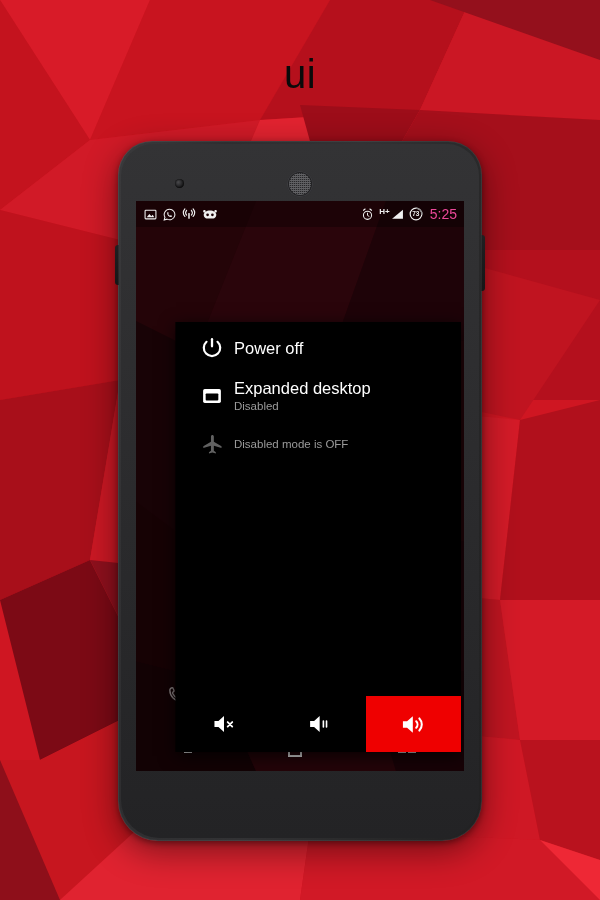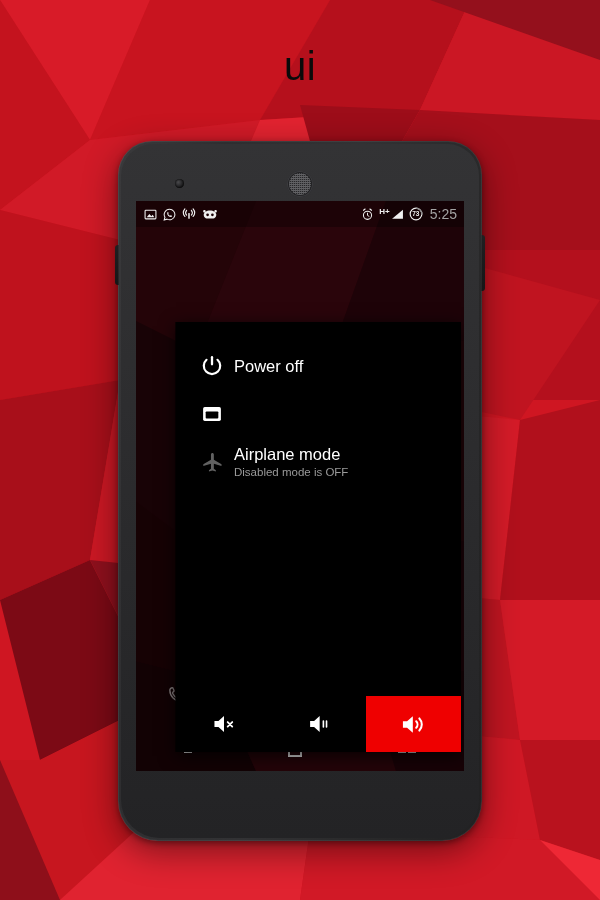--- a/index.html
+++ b/index.html
@@ -9,21 +9,21 @@
     font-family:"Liberation Sans", sans-serif;
     background:#cf1622;
   }
 
   
   #page { position:relative; width:600px; height:900px; overflow:hidden; }
   #bg-poly { position:absolute; inset:0; width:600px; height:900px; display:block; }
 
   
   #ui-caption {
-    position:absolute; top:44px; left:0; width:600px;
+    position:absolute; top:52px; left:0; width:600px;
     text-align:center; font-size:40px; line-height:44px;
     color:#0a0a0a; font-weight:400; letter-spacing:0.5px;
     z-index:5;
   }
 
   
   #phone {
     position:absolute; left:118px; top:141px;
     width:364px; height:700px;
     background:linear-gradient(100deg,#3a3a3c 0%,#2e2e30 22%,#323234 50%,#282829 78%,#212122 100%);
@@ -87,21 +87,21 @@
     position:absolute; left:0; top:0; width:328px; height:26px;
     display:flex; align-items:center; justify-content:space-between;
     padding:0 7px 0 8px;
     background:rgba(0,0,0,.30);
     z-index:3;
   }
   .sb-left, .sb-right{ display:flex; align-items:center; gap:6px; }
   .sb-right{ gap:5px; }
   .sb-ico{ display:block; }
   #status-clock{
-    color:#a3a3a3; font-size:14px; line-height:14px;
+    color:#ec4899; font-size:14px; line-height:14px;
     font-weight:400; margin-left:2px;
   }
 
   
   #dock{
     position:absolute; left:0; bottom:56px; width:328px; height:42px;
     display:flex; align-items:center; justify-content:space-around;
     padding:0 10px; z-index:2;
   }
   .dock-ico{ opacity:.55; }
@@ -121,21 +121,21 @@
 
   
   #power-dialog{
     position:absolute; left:40px; top:121px;
     width:285px; height:430px;
     background:#000;
     z-index:10;
     display:flex; flex-direction:column;
     box-shadow:0 4px 16px rgba(0,0,0,.8);
   }
-  #menu-list{ flex:1 1 auto; padding-top:20px; }
+  #menu-list{ flex:1 1 auto; padding-top:2px; }
 
   .menu-item{
     display:flex; align-items:center;
     min-height:48px; padding:4px 16px 4px 14px;
     gap:0;
   }
   .mi-icon{
     width:44px; flex:0 0 44px;
     display:flex; align-items:center; justify-content:center;
   }
@@ -348,30 +348,33 @@
 
 
 
           <div class="menu-item">
             <span class="mi-icon">
               <svg width="22" height="22" viewBox="0 0 24 24">
                 <rect x="2.3" y="4.4" width="19.4" height="15.2" rx="1.8" fill="#ffffff"></rect>
                 <rect x="5.1" y="9.2" width="13.8" height="7.6" rx="1" fill="#000000"></rect>
               </svg>
             </span>
+            <span class="mi-text">
+              <span class="mi-title">Expanded desktop</span>
+              <span class="mi-sub">Disabled</span>
+            </span>
           </div>
 
           <div class="menu-item dimmed">
             <span class="mi-icon">
               <svg width="23" height="23" viewBox="0 0 24 24">
                 <path d="M21.4 15.6v-1.9l-8-4.7V3.6c0-.9-.7-1.6-1.5-1.6s-1.5.7-1.5 1.6V9L2.4 13.7v1.9l8-2.4v5.3l-2.1 1.5v1.4l3.6-1 3.6 1v-1.4l-2.1-1.5v-5.3z" fill="#ffffff"></path>
               </svg>
             </span>
             <span class="mi-text">
-              <span class="mi-title">Airplane mode</span>
               <span class="mi-sub">Disabled mode is OFF</span>
             </span>
           </div>
         </div>
 
         <div id="ringer-row">
           <div class="ringer-btn">
             <svg width="26" height="26" viewBox="0 0 24 24">
               <path d="M3.2 9.2h3.7L12 4.6v14.8L6.9 14.8H3.2z" fill="#ffffff"></path>
               <path d="M15.4 10.2l4.2 4.2M19.6 10.2l-4.2 4.2" stroke="#ffffff" stroke-width="1.7" stroke-linecap="round"></path>

